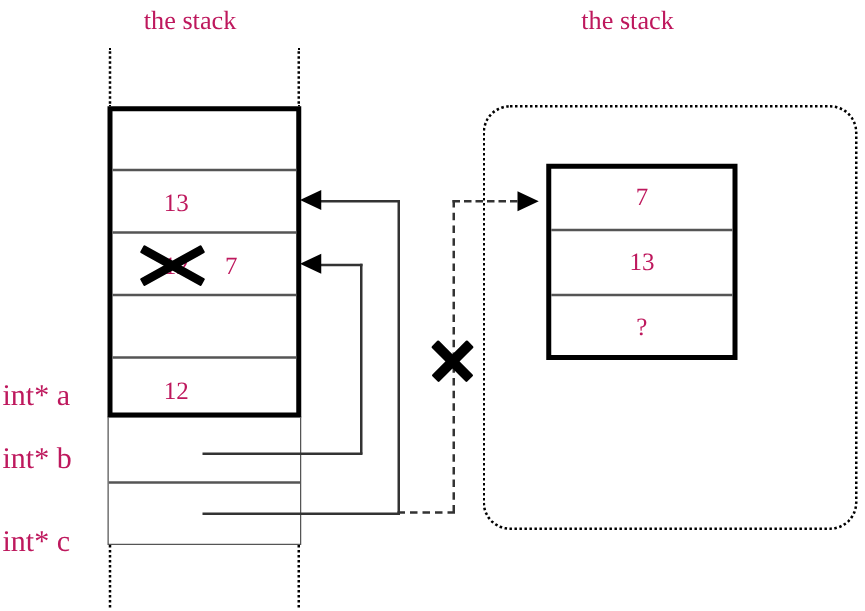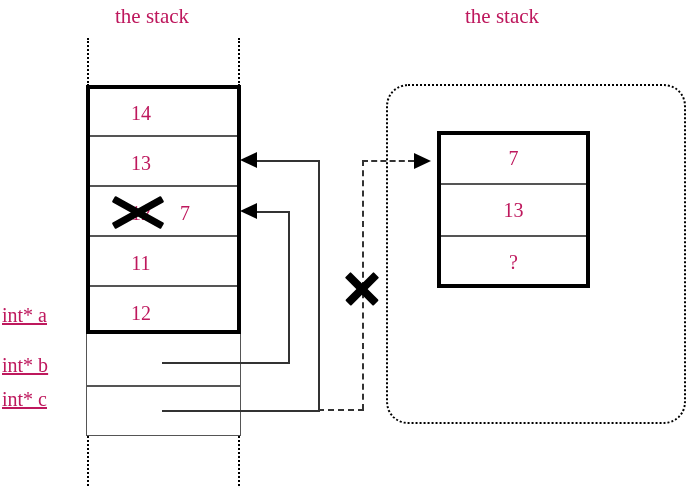--- a/index.html
+++ b/index.html
@@ -2,21 +2,21 @@
 <html><head>
 <meta charset="utf-8">
 <style>
   html,body{margin:0;padding:0;background:#fff;}
   #stage{position:relative;width:692px;height:489px;background:#fff;
          font-family:"Liberation Serif","DejaVu Serif",serif;color:#be185d;
          overflow:hidden;}
 
   .ttl{position:absolute;font-size:21px;line-height:1;white-space:nowrap;}
 
-  .vlabel{position:absolute;font-size:20px;line-height:1;white-space:nowrap;text-decoration:underline;}
+  .vlabel{position:absolute;font-size:24px;line-height:1;white-space:nowrap;}
 
   
   .thickbox{position:absolute;border:4px solid #000;box-sizing:border-box;background:#fff;}
   .thinbox{position:absolute;border:1.6px solid #555;box-sizing:border-box;background:#fff;}
 
   .cellline{position:absolute;background:#555;height:1.6px;}
   .cellval{position:absolute;font-size:20px;line-height:1;text-align:center;white-space:nowrap;}
 
   
   .vdot{position:absolute;width:0;border-left:2px dotted #000;}
@@ -55,36 +55,34 @@
   <div class="thinbox" style="left:86px;top:333px;width:155px;height:103px;"></div>
   <div class="cellline" style="left:87px;top:385px;width:153px;"></div>
 
   <div class="thickbox" style="left:86px;top:85px;width:155px;height:249px;"></div>
 
   <div class="cellline" style="left:90px;top:135px;width:147px;"></div>
   <div class="cellline" style="left:90px;top:185px;width:147px;"></div>
   <div class="cellline" style="left:90px;top:235px;width:147px;"></div>
   <div class="cellline" style="left:90px;top:285px;width:147px;"></div>
 
-  <div class="cellval" style="left:86px;top:103px;width:110px;">14</div>
   <div class="cellval" style="left:86px;top:153px;width:110px;">13</div>
 
   <div class="cellval" style="left:86px;top:203px;width:110px;">12</div>
   <div class="bigx" style="left:112px;top:194px;width:51px;height:33px;">
     <i style="left:-2px;top:15px;width:56px;height:7px;transform:rotate(29deg);"></i>
     <i style="left:-2px;top:15px;width:56px;height:7px;transform:rotate(-29deg);"></i>
   </div>
   <div class="cellval" style="left:165px;top:203px;width:40px;">7</div>
 
-  <div class="cellval" style="left:86px;top:253px;width:110px;">11</div>
   <div class="cellval" style="left:86px;top:303px;width:110px;">12</div>
 
   <div class="vlabel" style="left:2px;top:305px;">int* a</div>
   <div class="vlabel" style="left:2px;top:355px;">int* b</div>
-  <div class="vlabel" style="left:2px;top:389px;">int* c</div>
+  <div class="vlabel" style="left:2px;top:422px;">int* c</div>
 
   <div class="heapregion" style="left:386px;top:84px;width:300px;height:340px;"></div>
 
   <div class="thickbox" style="left:437px;top:131px;width:153px;height:157px;"></div>
   <div class="cellline" style="left:441px;top:183px;width:145px;"></div>
   <div class="cellline" style="left:441px;top:235px;width:145px;"></div>
 
   <div class="cellval" style="left:437px;top:148px;width:153px;">7</div>
   <div class="cellval" style="left:437px;top:200px;width:153px;">13</div>
   <div class="cellval" style="left:437px;top:252px;width:153px;">?</div>

